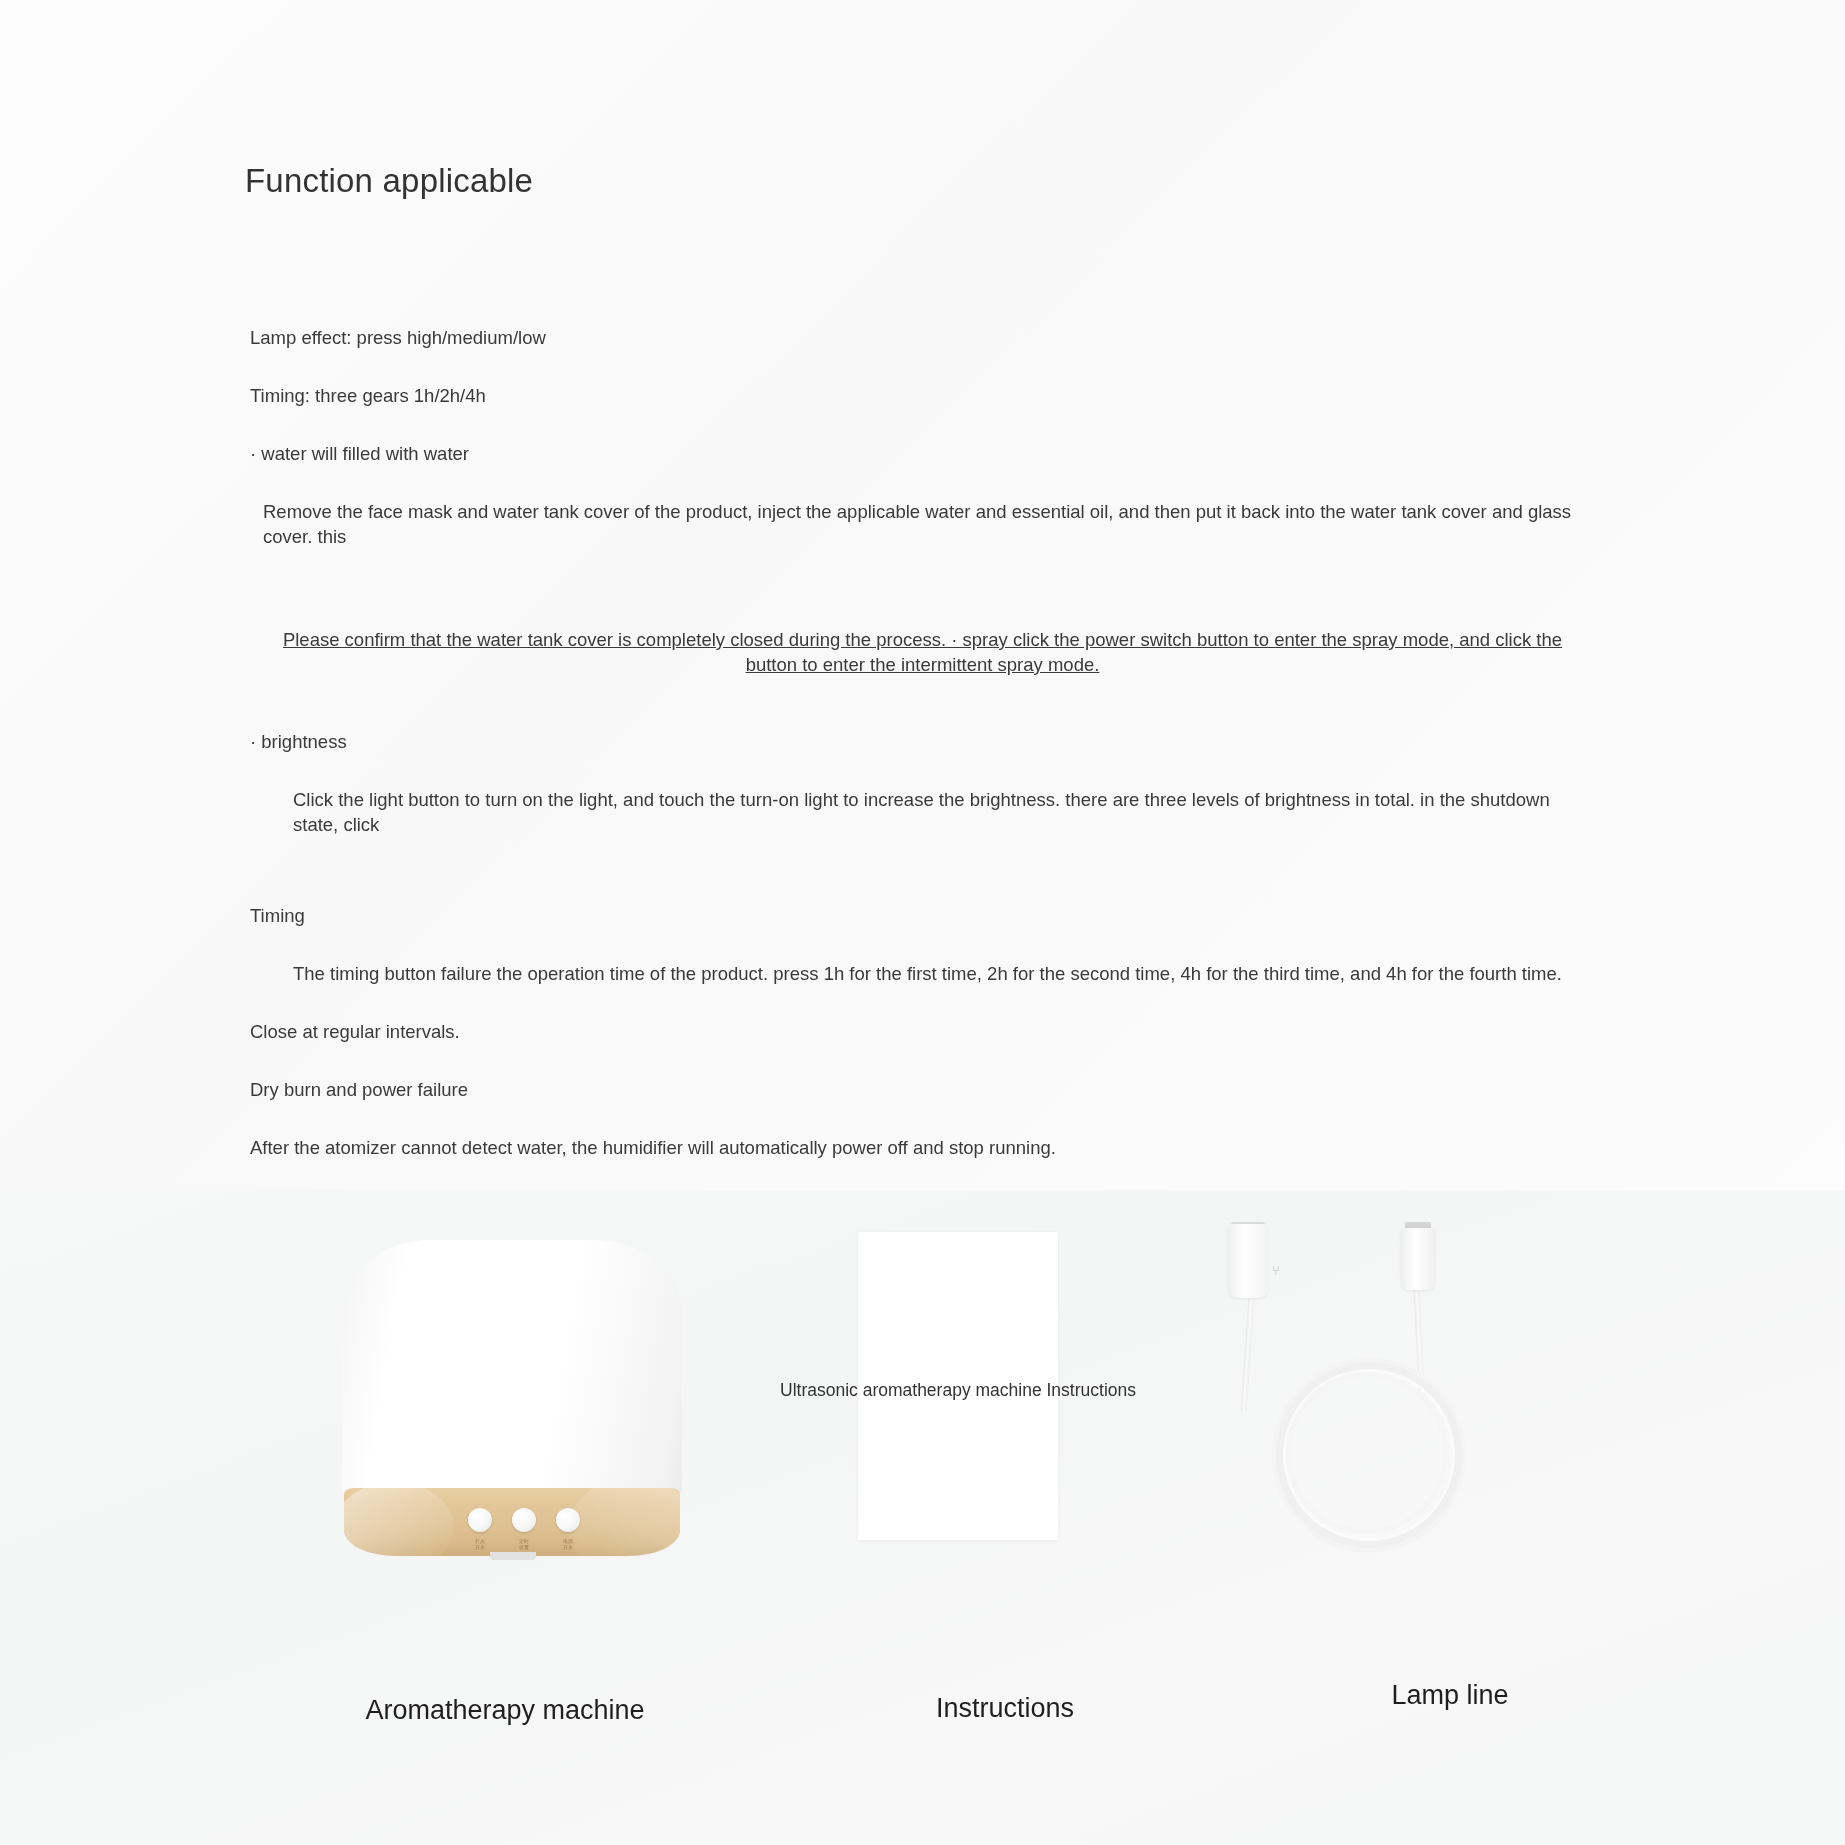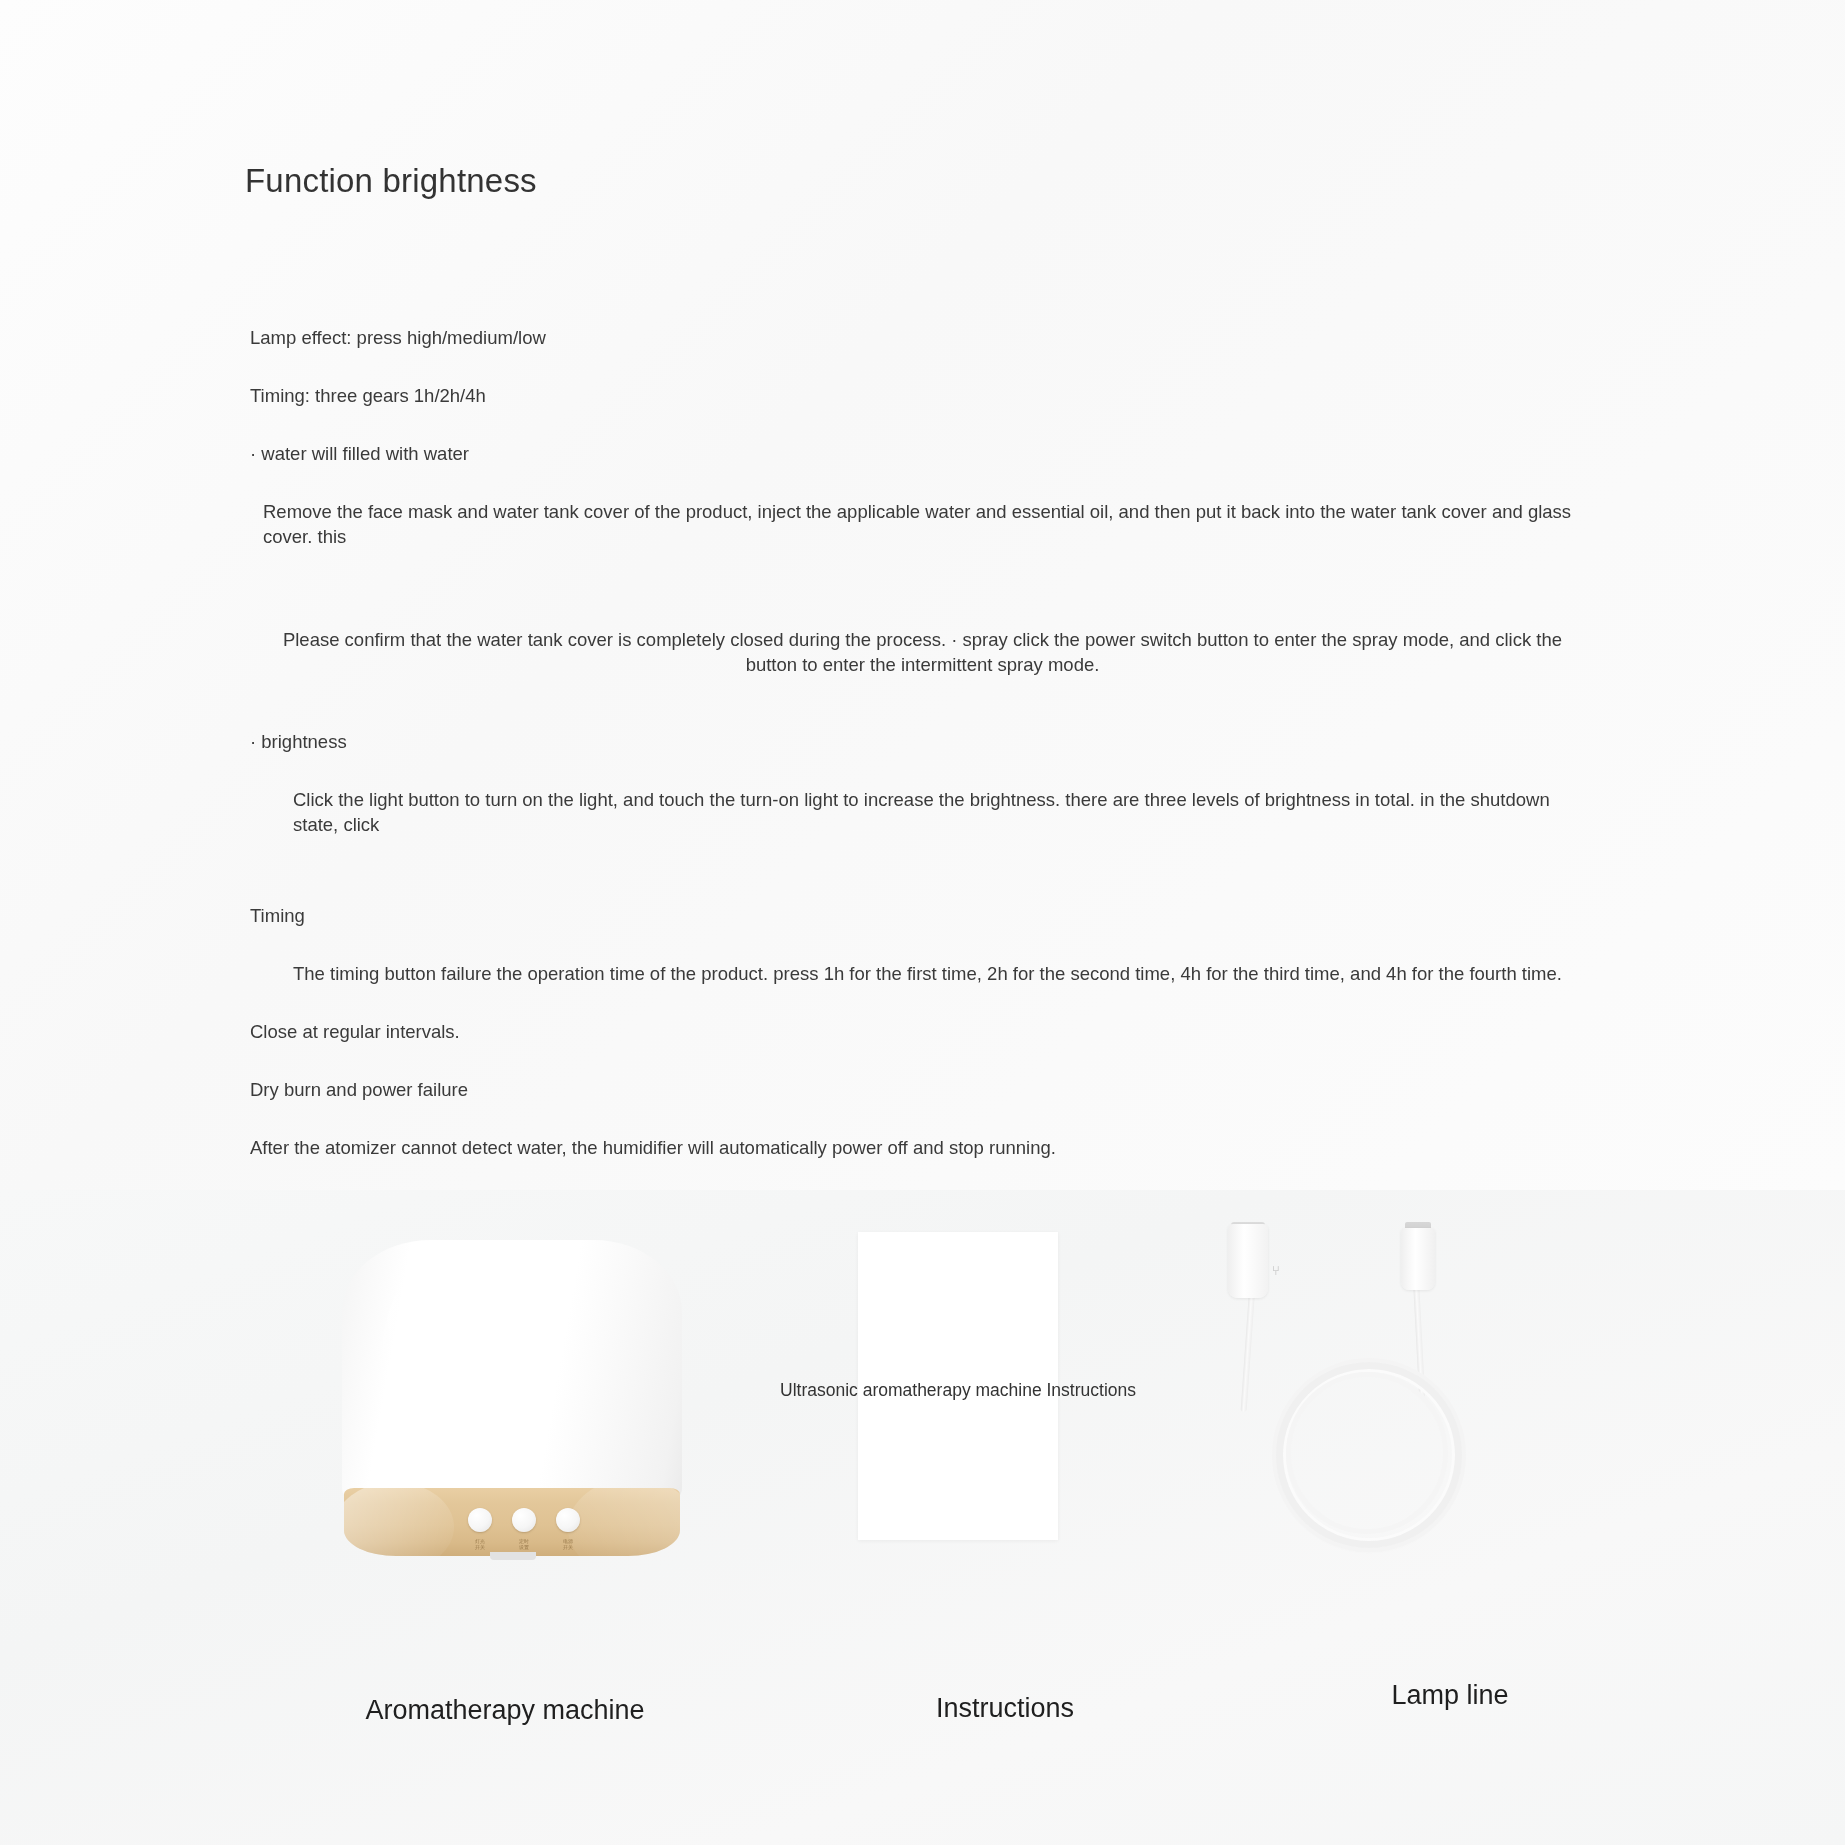--- a/index.html
+++ b/index.html
@@ -56,20 +56,21 @@
   .gap-sm { height: 33px; }
   .gap-md { height: 52px; }
   .gap-lg { height: 78px; }
 
   .line-indent-1 { padding-left: 5px; }
   .line-indent-2 { padding-left: 18px; }
   .line-indent-3 { padding-left: 48px; }
   .line-center {
     text-align: center;
     padding: 0 10px;
+    text-decoration: underline;
   }
 
   
   .contents-panel {
     position: absolute;
     left: 0;
     top: 1190px;
     width: 1845px;
     height: 655px;
     background: linear-gradient(160deg, #f7f8f8 0%, #f4f5f5 35%, #f8f8f8 70%, #f5f6f6 100%);
@@ -311,21 +312,21 @@
   }
   .cap-diffuser { left: 220px; top: 505px; width: 570px; }
   .cap-instructions { left: 610px; top: 503px; width: 790px; }
   .cap-cable { left: 1055px; top: 490px; width: 790px; }
 </style>
 </head>
 <body>
 
 <section class="desc-panel">
 
-  <h1 class="desc-title">Function brightness</h1>
+  <h1 class="desc-title">Function applicable</h1>
 
   <div class="desc-body">
 
     <p class="line line-indent-1">Lamp effect: press high/medium/low</p>
     <div class="gap-sm"></div>
 
     <p class="line line-indent-1">Timing: three gears 1h/2h/4h</p>
     <div class="gap-sm"></div>
 
     <p class="line line-indent-1">· water will filled with water</p>

